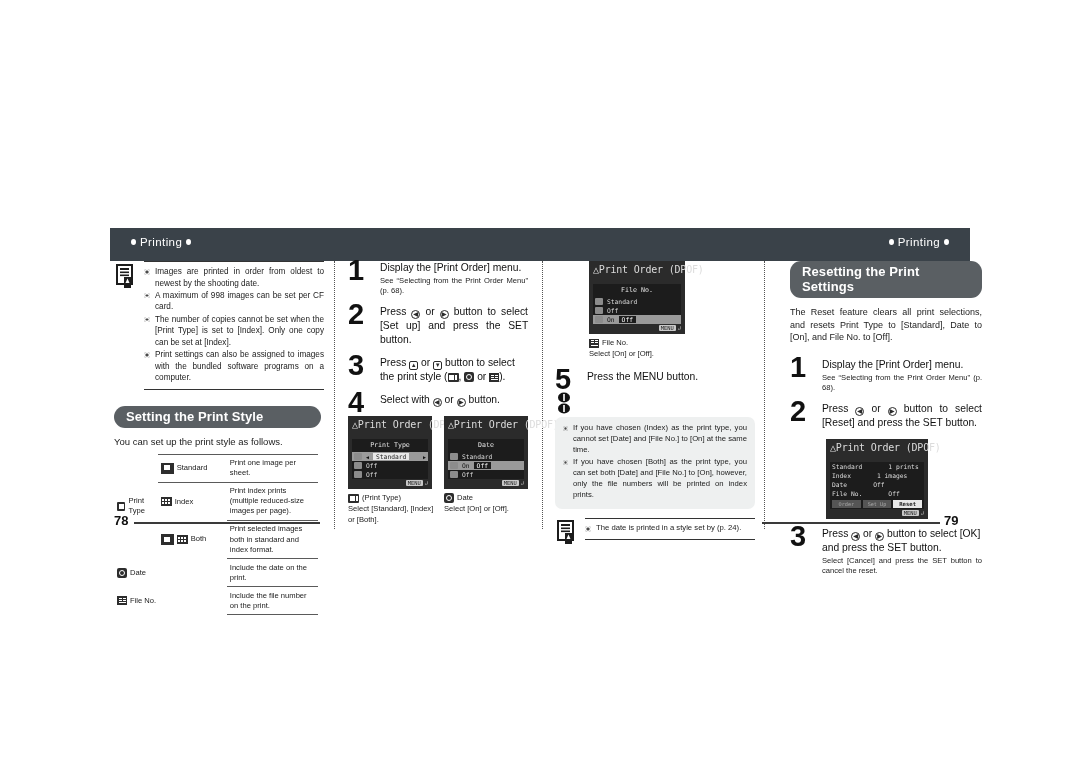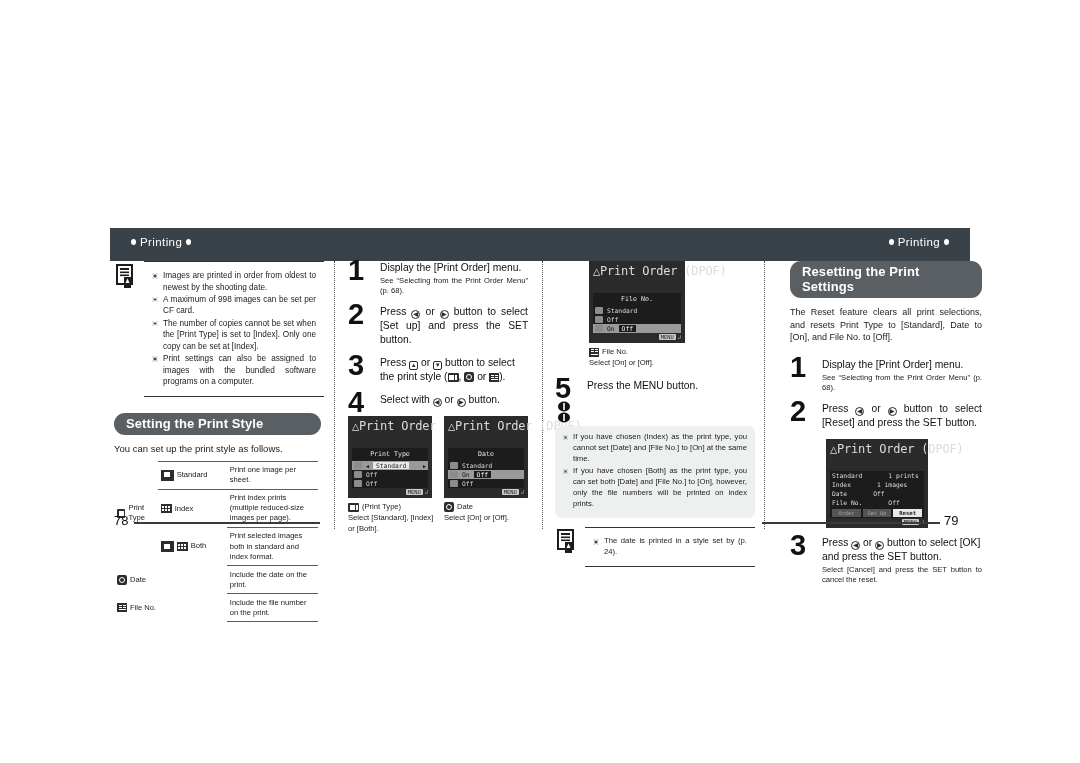--- a/index.html
+++ b/index.html
@@ -40,21 +40,21 @@
   }
   .vdiv-a{left:224px;}
   .vdiv-b{left:432px;}
   .vdiv-c{left:654px;}
 
   
   .note-block{position:relative;padding-left:30px;}
   .note-rule{border-top:1px solid #333;margin-bottom:4px;}
   .note-rule-b{border-top:1px solid #333;margin-top:5px;}
   .memo-icon{position:absolute;left:2px;top:3px;width:20px;height:26px;}
-  .note-list{list-style:none;margin:8px;padding:0;}
+  .note-list{list-style:none;margin:0;padding:0;}
   .note-list li{
     position:relative;padding-left:11px;font-size:8.2px;line-height:1.42;
     text-align:justify;margin-bottom:.5px;color:#1b1b1b;
   }
   .note-list li:before{
     content:"";position:absolute;left:0;top:3.2px;width:5.5px;height:5.5px;
     border-radius:50%;background:#4a4a4a;
     box-shadow:inset 0 0 0 1.4px #fff;
   }
 
@@ -119,21 +119,21 @@
     display:inline-block;position:relative;vertical-align:-1px;box-sizing:border-box;
     font-size:6px;line-height:7px;text-align:center;color:#2a2a2a;font-weight:bold;
   }
   .g-sq{
     width:9px;height:9px;border:1.1px solid #2a2a2a;display:inline-block;
     position:relative;vertical-align:-1px;box-sizing:border-box;border-radius:2px;
     font-size:6px;line-height:7px;text-align:center;color:#2a2a2a;font-weight:bold;
   }
 
   .pagenum{
-    position:absolute;font-size:13px;font-weight:normal;color:#111;
+    position:absolute;font-size:13px;font-weight:bold;color:#111;
   }
   .pg-78{left:114px;top:513px;}
   .pg-79{left:944px;top:513px;}
   .footrule{position:absolute;height:0;border-top:2px solid #3a3a3a;}
   .fr-l{left:134px;top:522px;width:186px;}
   .fr-r{left:762px;top:522px;width:178px;}
 
   
   .step{position:relative;padding-left:32px;margin-bottom:9px;}
   .step-n{
@@ -144,21 +144,21 @@
   .step-sub{font-size:7.6px;line-height:1.35;color:#222;margin-top:1px;text-align:justify;}
   .j{text-align:justify;}
   b{font-weight:normal;}
 
   
   .lcd{
     background:#2b2b2b;border:1.5px solid #2b2b2b;position:relative;
     font-family:"DejaVu Sans Mono", monospace;color:#e8e8e8;
   }
   .lcd-title{
-    font-size:12px;padding:2px 3px 15px 3px;color:#dcdcdc;white-space:nowrap;
+    font-size:10px;padding:2px 3px 9px 3px;color:#dcdcdc;white-space:nowrap;
     letter-spacing:-.2px;
   }
   .lcd-body{background:#1c1c1c;margin:0 3px;position:relative;}
   .lcd-head{text-align:center;font-size:6.6px;padding:2px 0 3px;color:#e6e6e6;}
   .lcd-row{
     display:flex;align-items:center;font-size:6.3px;padding:1px 2px;gap:4px;
     color:#dcdcdc;
   }
   .lcd-ico{width:8px;height:7px;flex:0 0 auto;background:#8c8c8c;border-radius:1px;}
   .lcd-lbl{flex:0 0 auto;}

